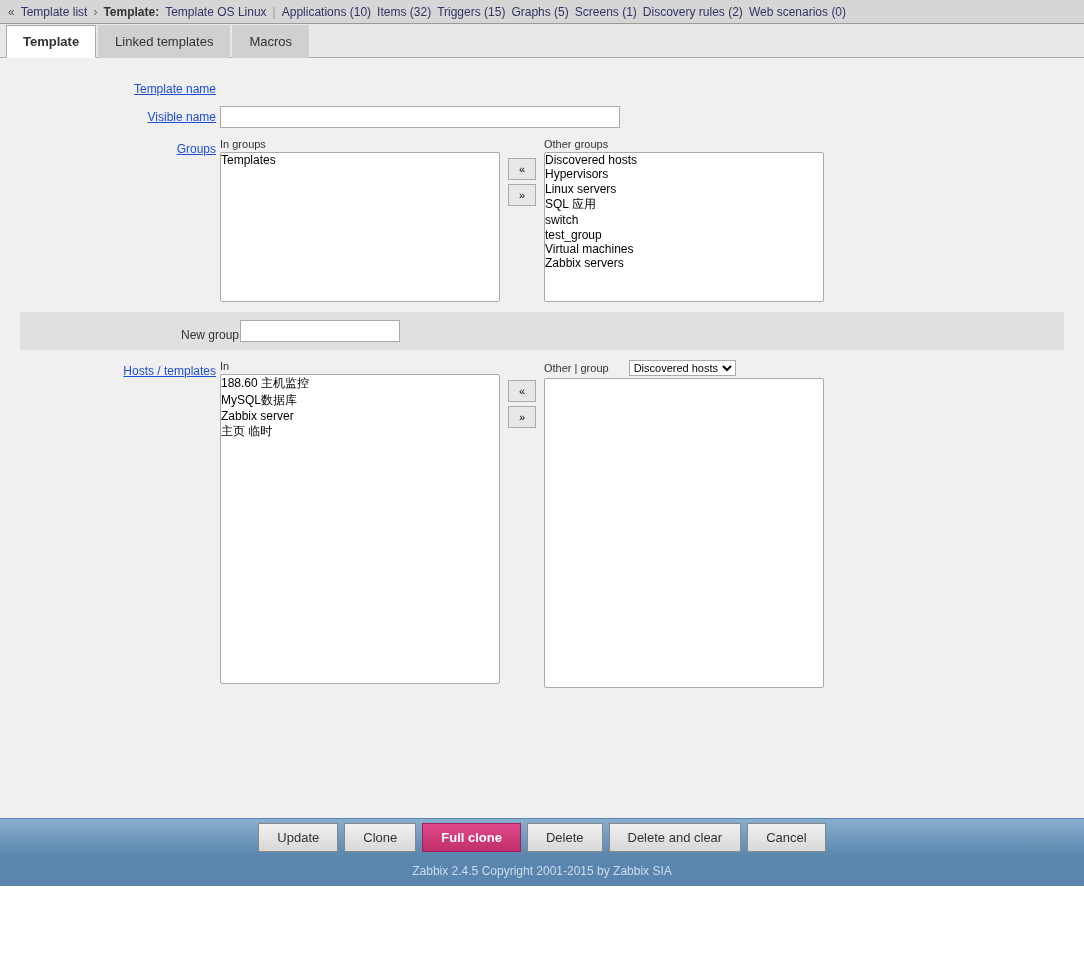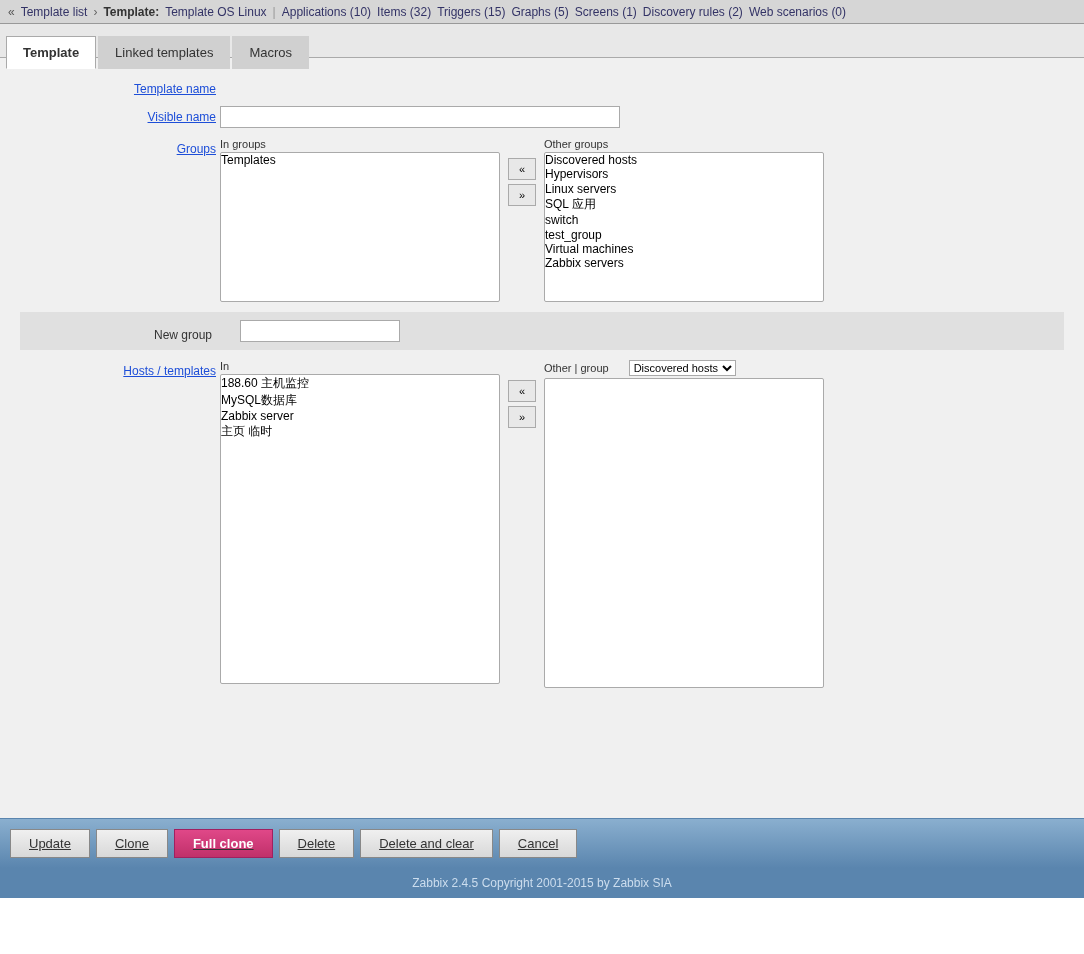--- a/index.html
+++ b/index.html
@@ -38,21 +38,21 @@
     .tab {
       padding: 8px 16px;
       cursor: pointer;
       border: 1px solid transparent;
       border-bottom: none;
       background: #d0d0d0;
       color: #333;
       font-size: 13px;
       margin-right: 2px;
       position: relative;
-      top: 12px;
+      top: 1px;
     }
     .tab.active {
       background: #fff;
       border-color: #aaa;
       border-bottom: 1px solid #fff;
       font-weight: bold;
     }
 
     
     .main-content {
@@ -146,21 +146,21 @@
     .new-group-section {
       background: #e0e0e0;
       padding: 8px 20px;
       margin-bottom: 10px;
       display: flex;
       align-items: center;
     }
     .new-group-label {
       width: 200px;
       text-align: right;
-      padding-right: 28px;
+      padding-right: 1px;
       font-size: 12px;
       flex-shrink: 0;
       margin-top: 8px;
     }
     .new-group-input {
       width: 160px;
     }
 
     
     .hosts-select {
@@ -194,26 +194,25 @@
       height: 100px;
       border: 1px solid #aaa;
       font-size: 12px;
       padding: 4px;
       resize: both;
     }
 
     
     .button-bar {
       background: linear-gradient(to bottom, #8aafcf, #5a85ae);
-      padding: 10px;
-      display: flex;
-      justify-content: flex-start;
+      padding: 4px;
+      display: flex;
+      justify-content: center;
       gap: 6px;
       border-top: 1px solid #5a85ae;
-      text-decoration: underline;
     }
     .btn {
       padding: 6px 18px;
       border: 1px solid #888;
       background: linear-gradient(to bottom, #f0f0f0, #d8d8d8);
       cursor: pointer;
       font-size: 13px;
       color: #333;
     }
     .btn-highlight {

